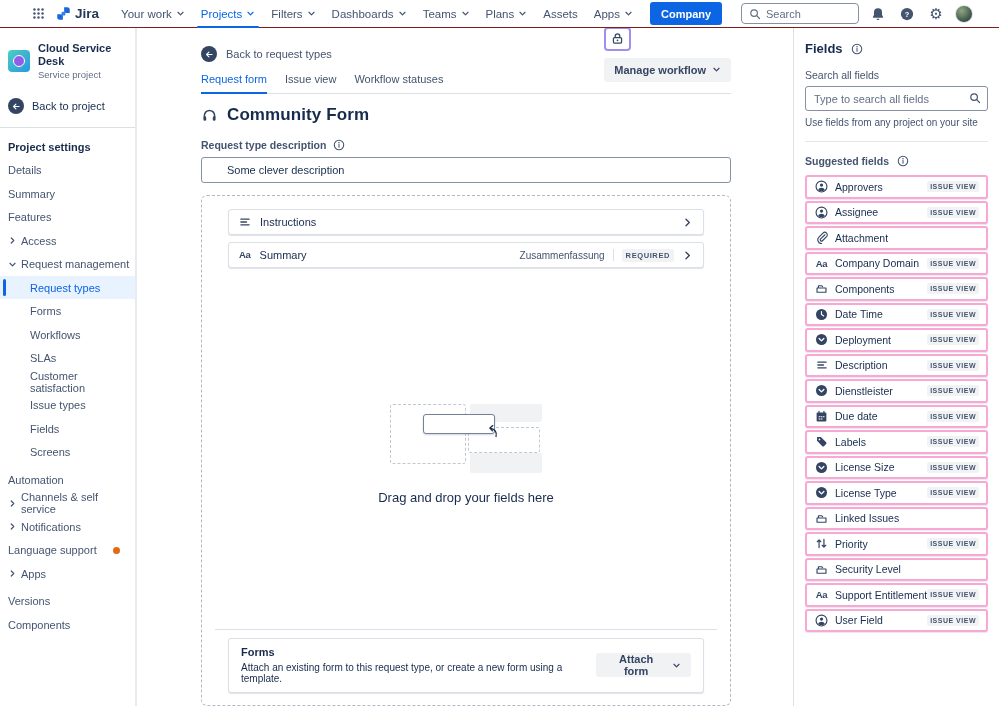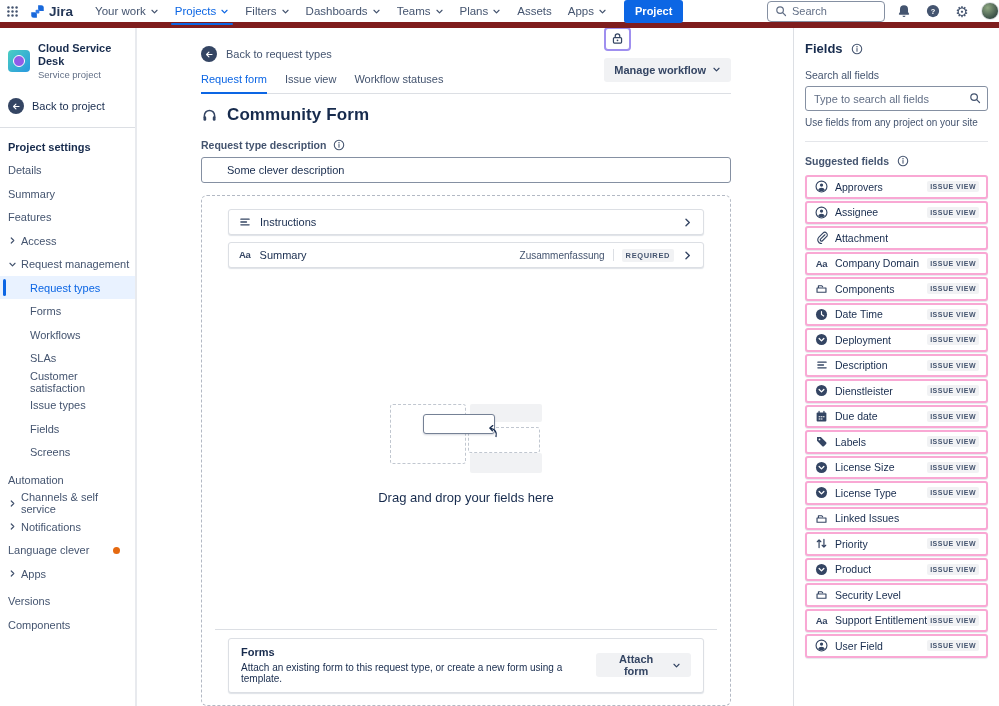--- a/index.html
+++ b/index.html
@@ -10,21 +10,21 @@
     color: #172B4D;
     background: #fff;
     overflow: hidden;
   }
   .icon { display: inline-flex; align-items: center; justify-content: center; line-height: 0; }
   .glyph { font-size: 15px; line-height: 1; color: #44546F; }
 
   
   .topnav {
     height: 28px; display: flex; align-items: center;
-    padding: 0 0; border-bottom: 6px solid #7f1d1d; gap: 2px;
+    padding: 0 26px; border-bottom: 1px solid #7f1d1d; gap: 2px;
     position: relative; background: #fff;
   }
   .grid-btn { width: 24px; height: 24px; display: flex; align-items: center; justify-content: center; border-radius: 3px; color: #44546F; cursor: pointer; }
   .logo { display: flex; align-items: center; gap: 4px; font-weight: 700; font-size: 13.5px; color: #253858; margin: 0 12px 0 4px; cursor: pointer; }
   .nav-item { height: 28px; display: flex; align-items: center; gap: 4px; padding: 0 8px; font-weight: 500; color: #44546F; font-size: 11.5px; cursor: pointer; position: relative; white-space: nowrap; }
   .nav-item.active { color: #0C66E4; }
   .nav-item.active::after { content: ""; position: absolute; left: 4px; right: 4px; bottom: 0; height: 2px; background: #0C66E4; border-radius: 1px; }
   .create-btn { background: #0C66E4; color: #fff; border: none; height: 23px; padding: 0 11px; border-radius: 3px; font-weight: 600; font-size: 11px; margin-left: 7px; font-family: inherit; cursor: pointer; }
   .topnav-right { margin-left: auto; display: flex; align-items: center; gap: 9px; }
   .nav-search { display: flex; align-items: center; gap: 5px; border: 1px solid #8590A2; border-radius: 4px; height: 21px; padding: 0 7px; width: 118px; color: #626F86; background: #fff; }
@@ -197,21 +197,21 @@
       </div>
       <div class="nav-item">
         <span>Apps</span>
         <span class="icon ">
           <svg width="9" height="9" viewBox="0 0 16 16" fill="none" stroke="currentColor" stroke-width="2.1" stroke-linecap="round" stroke-linejoin="round">
             <path d="M3.5 5.8L8 10.3l4.5-4.5"></path>
           </svg>
         </span>
       </div>
     </nav>
-  <button class="create-btn">Project</button>
+  <button class="create-btn">Company</button>
   <div class="topnav-right">
     <div class="nav-search">
       <span class="icon">
           <svg width="12" height="12" viewBox="0 0 16 16" fill="none" stroke="currentColor" stroke-width="1.6" stroke-linecap="round">
             <circle cx="6.8" cy="6.8" r="4.4"></circle>
             <path d="M10.2 10.2L14 14"></path>
           </svg>
         </span>
       <input placeholder="Search" style="">
     </div>
@@ -328,21 +328,21 @@
           <span class="chev">
             <span class="icon ">
               <svg width="9" height="9" viewBox="0 0 16 16" fill="none" stroke="currentColor" stroke-width="2.1" stroke-linecap="round" stroke-linejoin="round">
                 <path d="M5.8 3.5L10.3 8l-4.5 4.5"></path>
               </svg>
             </span>
           </span>
           <span>Notifications</span>
         </div>
         <div class="side-item">
-          <span>Language clever</span>
+          <span>Language support</span>
           <span class="dot" style="background:#E56910"></span>
         </div>
         <div class="side-item">
           <span class="chev">
             <span class="icon ">
               <svg width="9" height="9" viewBox="0 0 16 16" fill="none" stroke="currentColor" stroke-width="2.1" stroke-linecap="round" stroke-linejoin="round">
                 <path d="M5.8 3.5L10.3 8l-4.5 4.5"></path>
               </svg>
             </span>
           </span>
@@ -698,32 +698,20 @@
                 <path d="M11 3v9.4m0 0l-2.2-2.2M11 12.4l2.2-2.2"></path>
               </svg>
             </span>
           </span>
           <span class="lbl">Priority</span>
           <span class="badge">ISSUE VIEW</span>
         </div>
         <div class="field-row">
           <span class="f-icon">
             <span class="icon ">
-              <svg width="13" height="13" viewBox="0 0 16 16">
-                <circle cx="8" cy="8" r="6.8" fill="#344563"></circle>
-                <path d="M5.1 6.8L8 9.7l2.9-2.9" stroke="#fff" stroke-width="1.6" fill="none" stroke-linecap="round" stroke-linejoin="round"></path>
-              </svg>
-            </span>
-          </span>
-          <span class="lbl">Product</span>
-          <span class="badge">ISSUE VIEW</span>
-        </div>
-        <div class="field-row">
-          <span class="f-icon">
-            <span class="icon ">
               <svg width="13" height="13" viewBox="0 0 16 16" fill="none" stroke="#344563" stroke-width="1.4" stroke-linejoin="round">
                 <path d="M2.5 12.6h11V7.4h-11z"></path>
                 <path d="M4.2 7.4V4.6h4.2l1.3 1.6"></path>
               </svg>
             </span>
           </span>
           <span class="lbl">Security Level</span>
         </div>
         <div class="field-row">
           <span class="f-icon">

